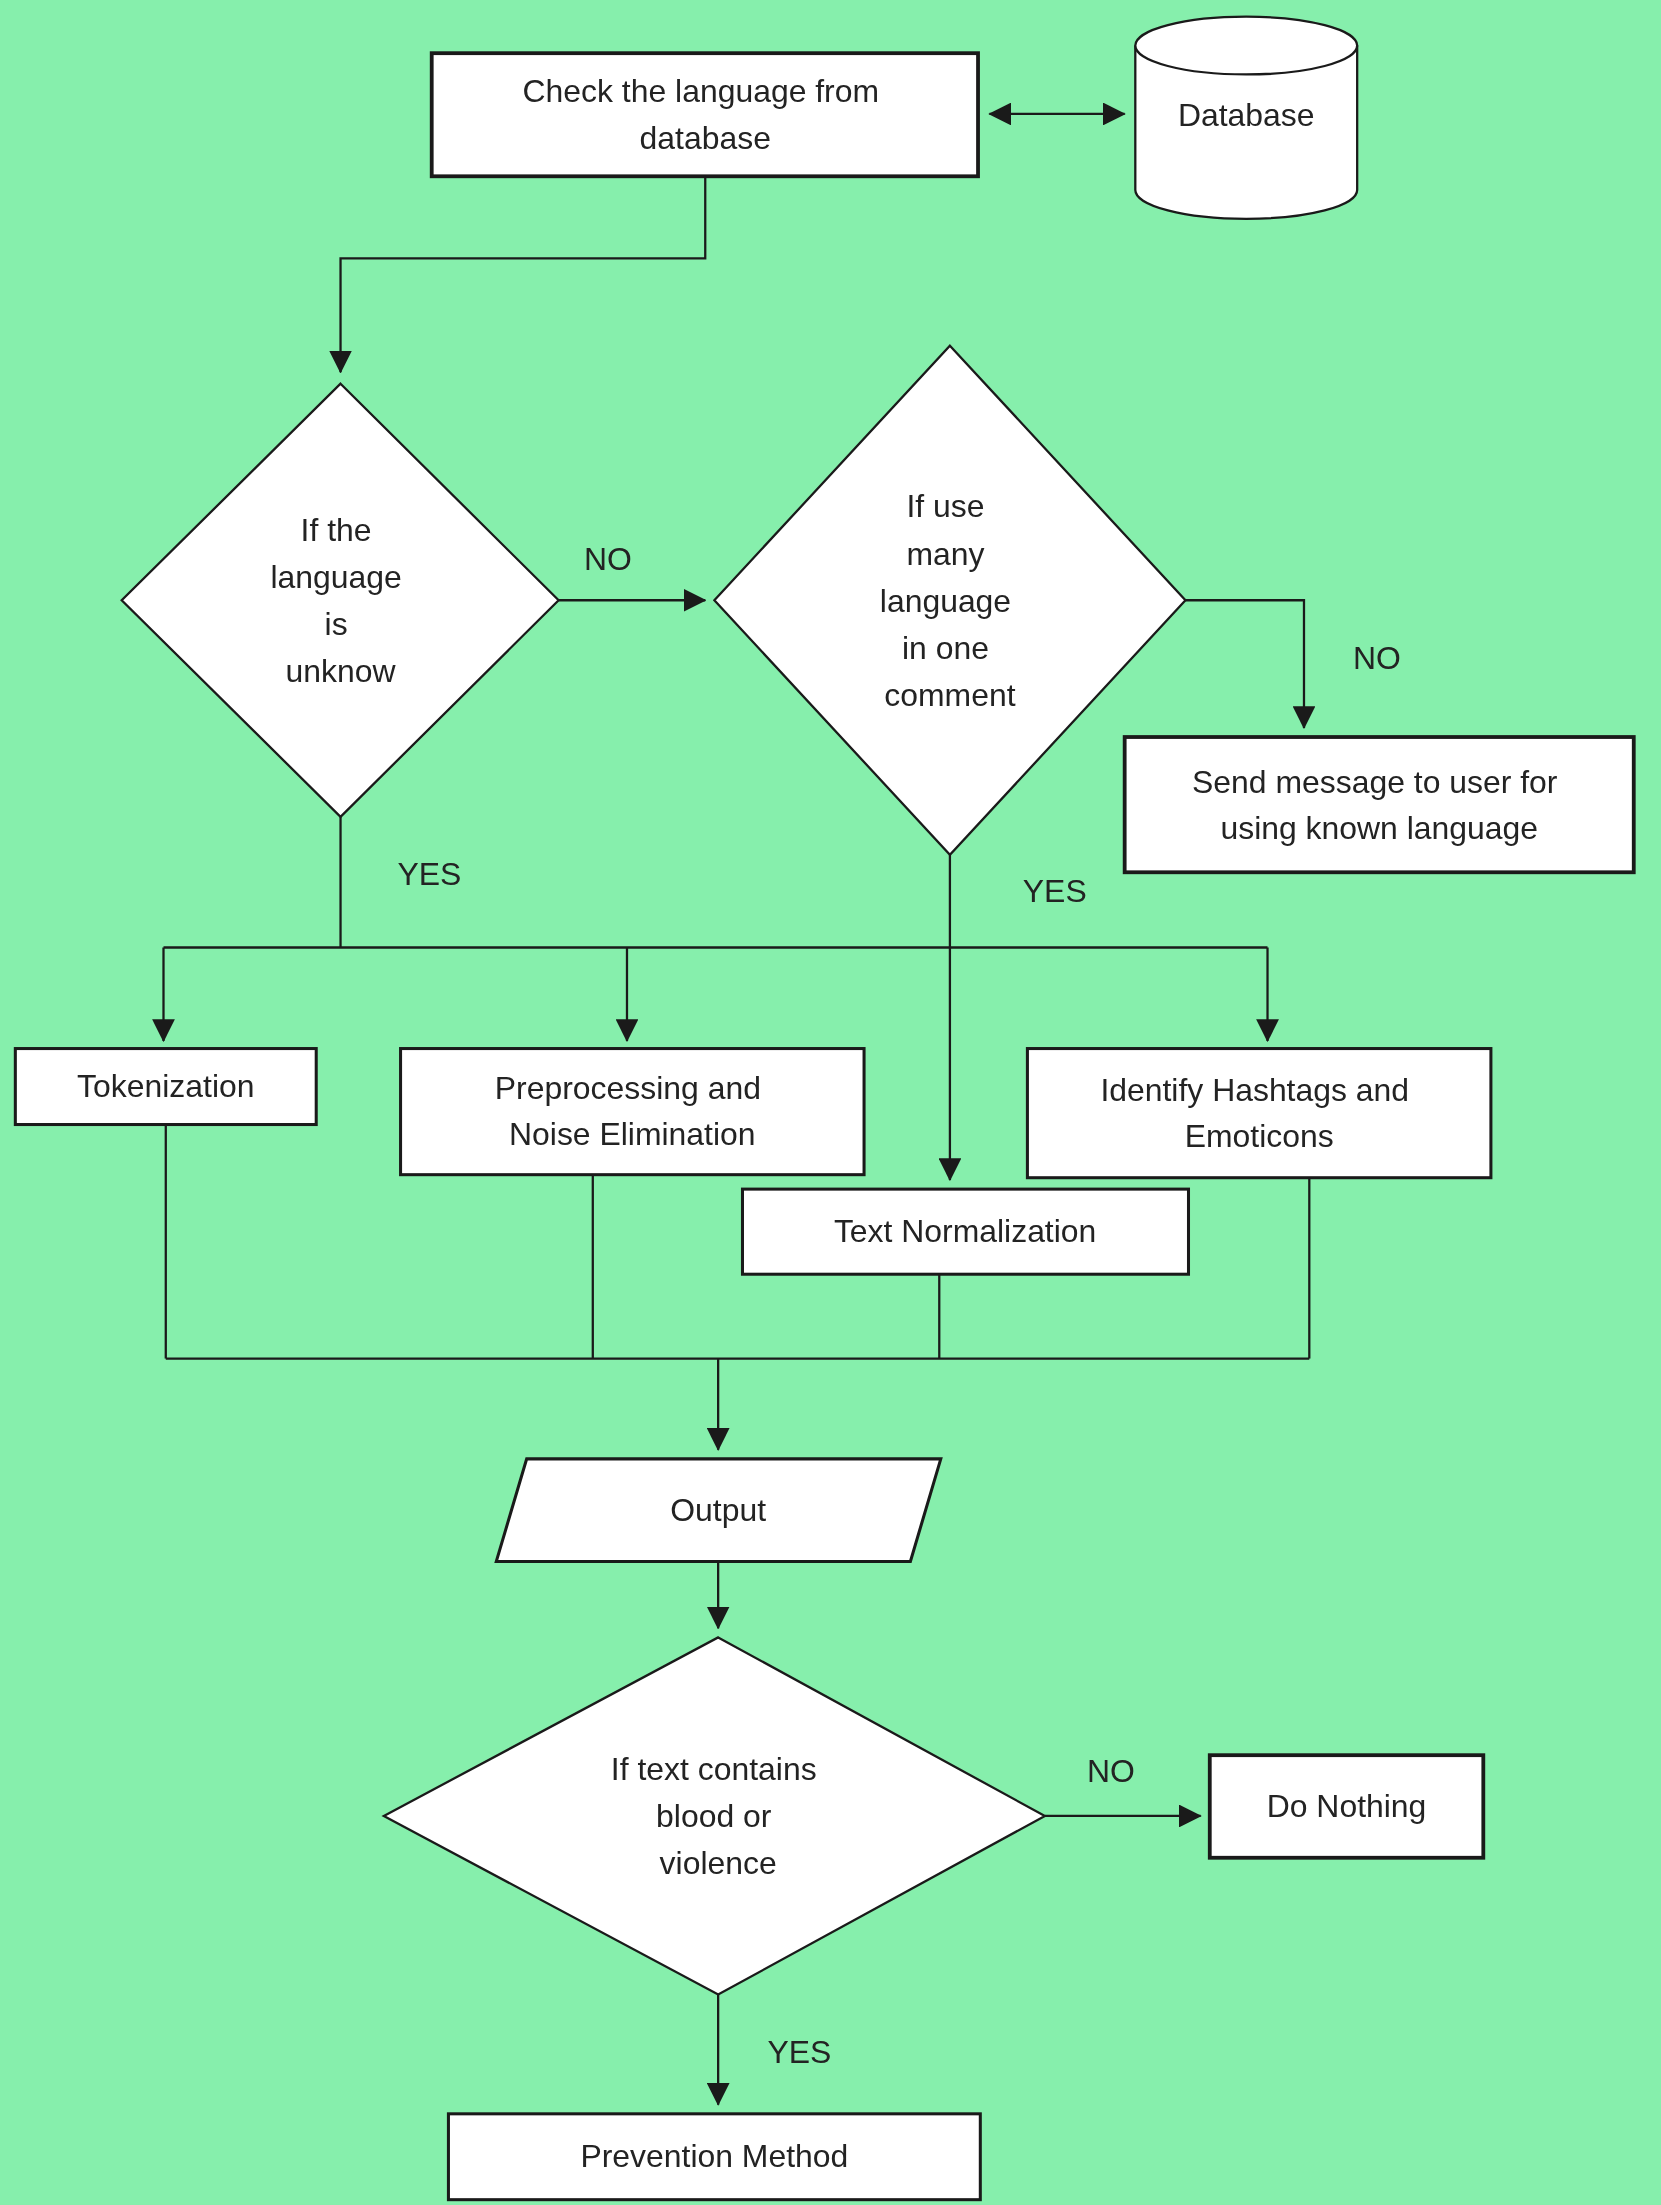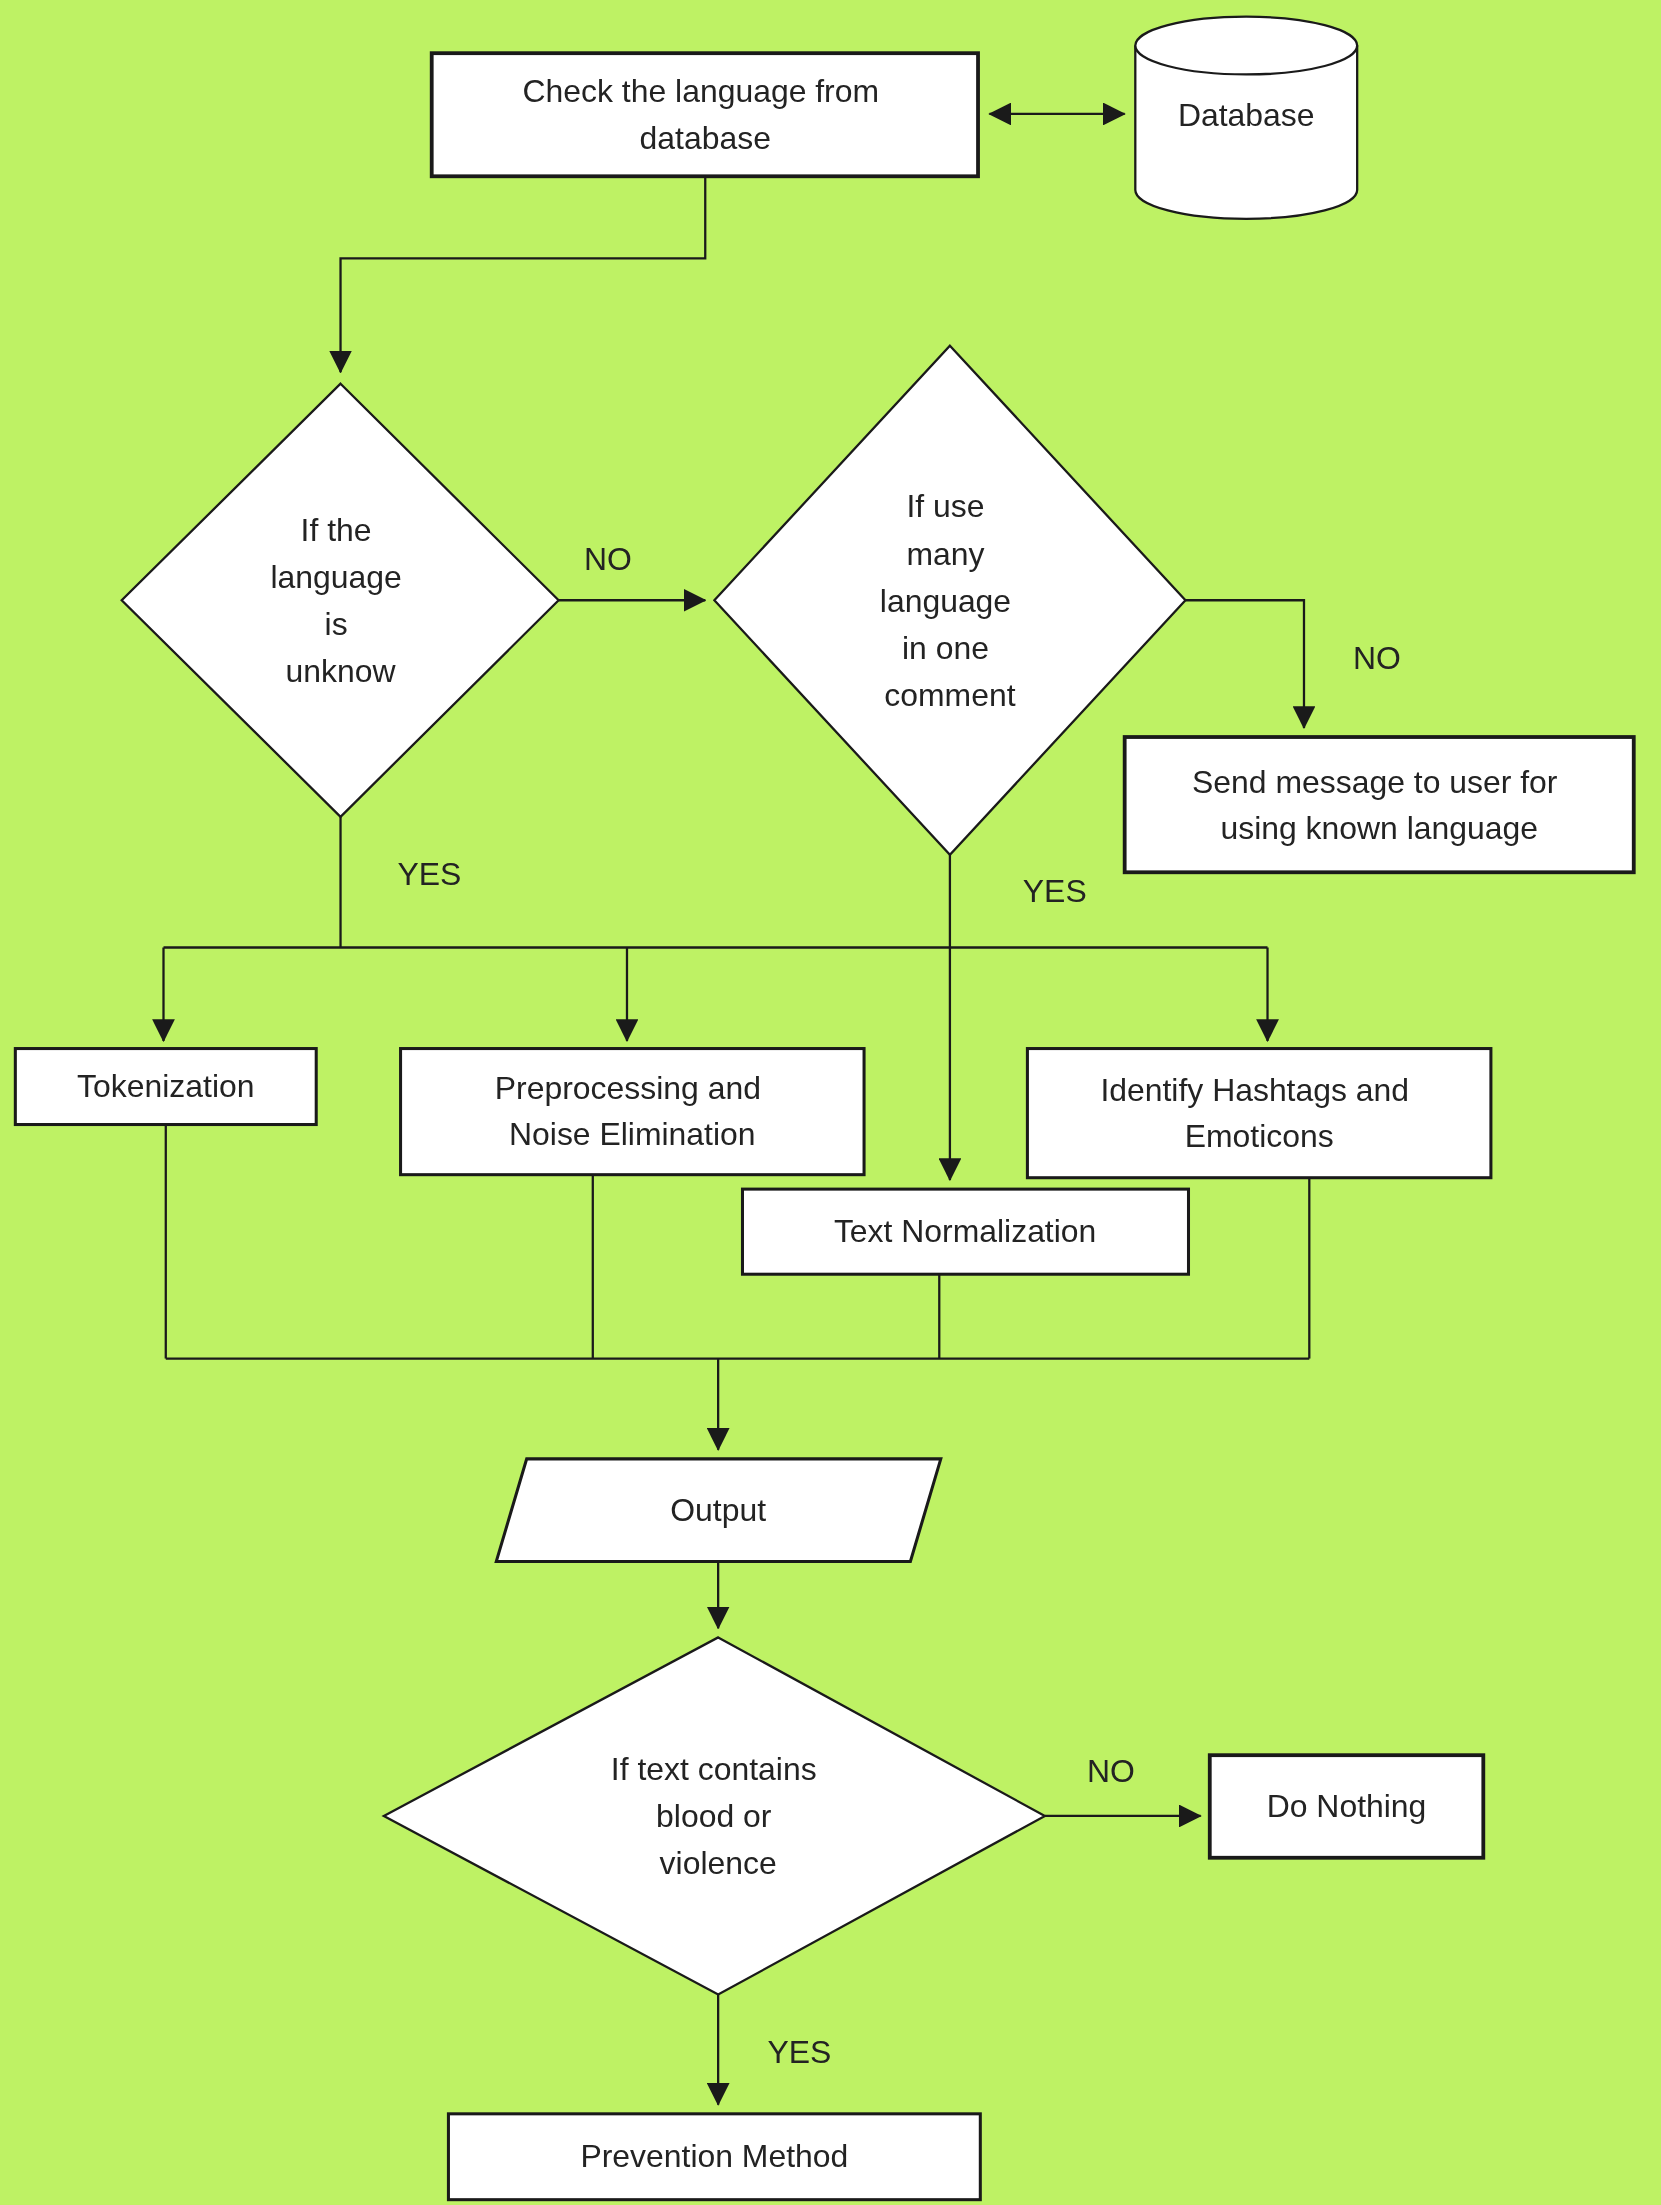--- a/index.html
+++ b/index.html
@@ -3,21 +3,21 @@
 <meta charset="utf-8">
 <style>
   html, body {
     margin: 0;
     padding: 0;
     background: #ffffff;
   }
   .canvas-wrap {
     width: 1662px;
     height: 2205px;
-    background: #bef264;
+    background: #86efac;
     position: relative;
   }
   svg.flowchart {
     display: block;
     font-family: "Liberation Sans", sans-serif;
   }
   .shape {
     fill: #ffffff;
     stroke: #1a1a1a;
   }

